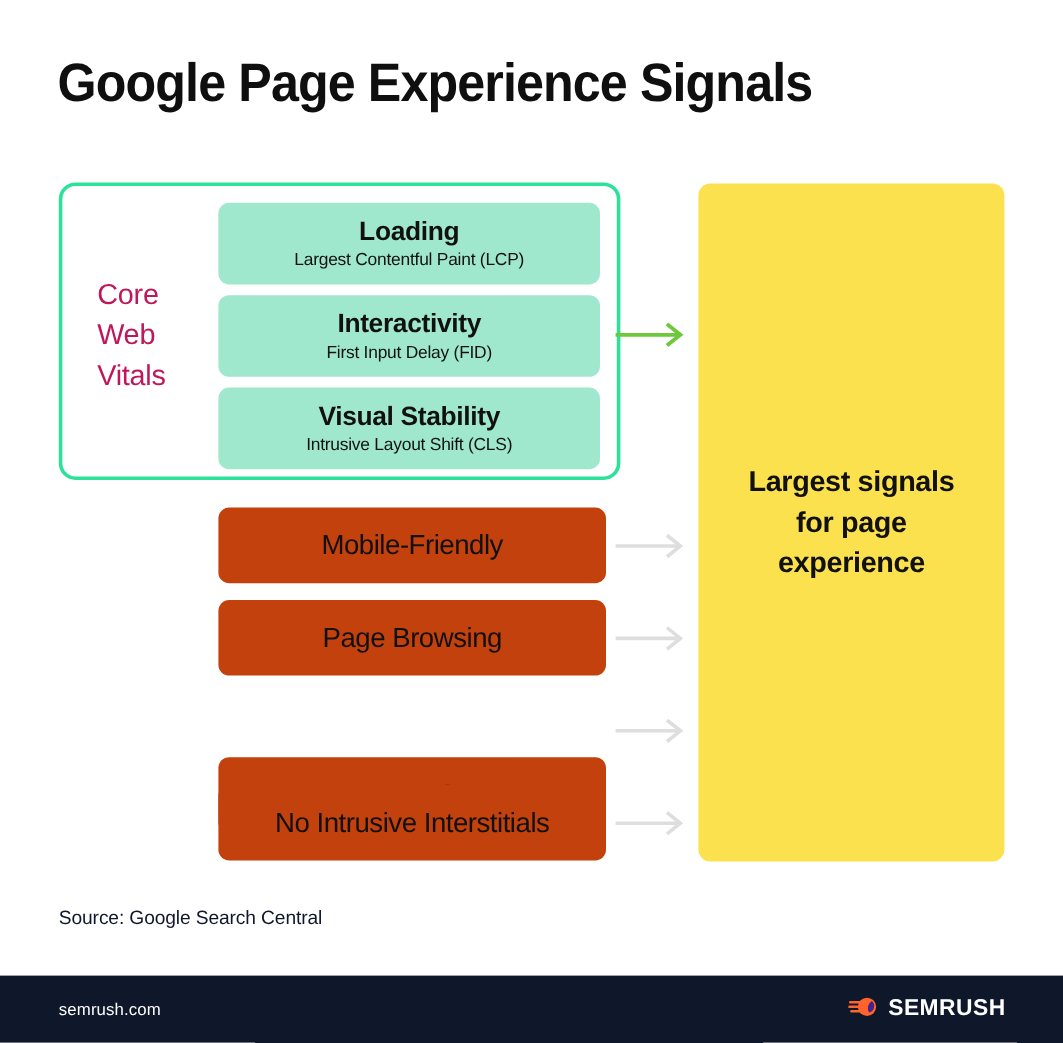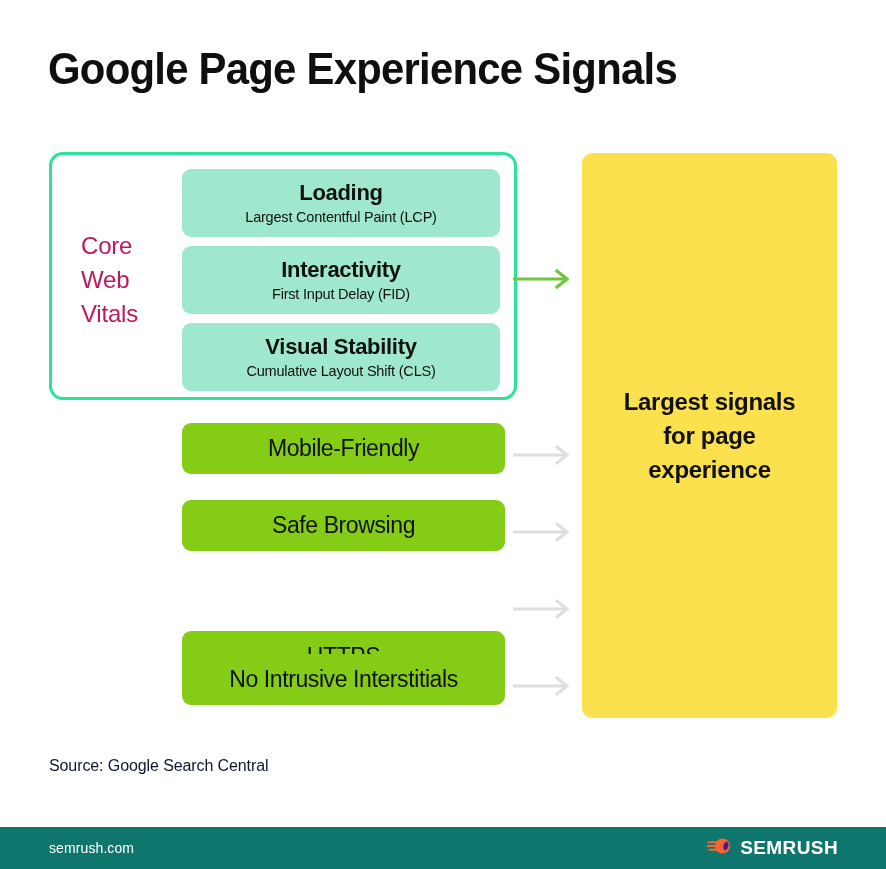--- a/index.html
+++ b/index.html
@@ -85,22 +85,22 @@
   }
   .vital-0 { top: 169px; }
   .vital-1 { top: 246px; }
   .vital-2 { top: 323px; }
 
   
   .signal {
     position: absolute;
     left: 182px;
     width: 323px;
-    height: 51px;
-    background: #84cc16;
+    height: 63px;
+    background: #c2410c;
     border-radius: 9px;
     display: flex;
     align-items: center;
     justify-content: center;
   }
   .signal-label {
     font-size: 23px;
     font-weight: normal;
     color: #111111;
     letter-spacing: -0.4px;
@@ -156,22 +156,22 @@
     color: #0f172a;
     letter-spacing: -0.1px;
   }
 
   
   .footer {
     position: absolute;
     left: 0;
     bottom: 0;
     width: 886px;
-    height: 42px;
-    background: #0f766e;
+    height: 56px;
+    background: #0f172a;
     display: flex;
     align-items: center;
   }
   .footer-url {
     position: absolute;
     left: 49px;
     font-size: 14px;
     color: #ffffff;
     letter-spacing: 0.1px;
   }
@@ -203,28 +203,28 @@
 <div class="vital vital-0">
   <div class="vital-title">Loading</div>
   <div class="vital-sub">Largest Contentful Paint (LCP)</div>
 </div>
 <div class="vital vital-1">
   <div class="vital-title">Interactivity</div>
   <div class="vital-sub">First Input Delay (FID)</div>
 </div>
 <div class="vital vital-2">
   <div class="vital-title">Visual Stability</div>
-  <div class="vital-sub">Cumulative Layout Shift (CLS)</div>
+  <div class="vital-sub">Intrusive Layout Shift (CLS)</div>
 </div>
 
 <div class="signal signal-0">
   <div class="signal-label">Mobile-Friendly</div>
 </div>
 <div class="signal signal-1">
-  <div class="signal-label">Safe Browsing</div>
+  <div class="signal-label">Page Browsing</div>
 </div>
 <div class="signal signal-2">
   <div class="signal-label">HTTPS</div>
 </div>
 <div class="signal signal-3">
   <div class="signal-label">No Intrusive Interstitials</div>
 </div>
 
 <div class="arrow arrow-green">
   <svg width="62" height="22" viewBox="0 0 62 22">

